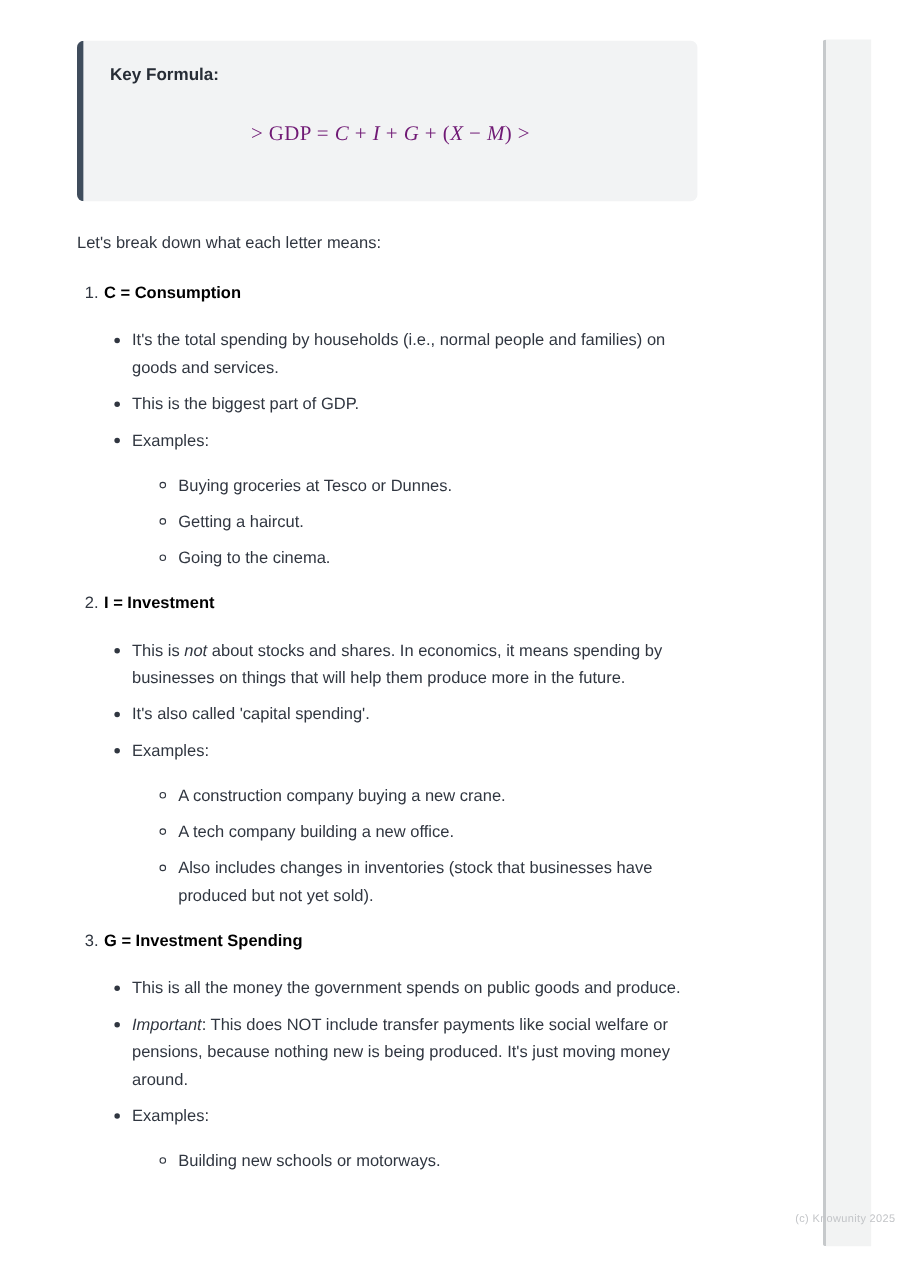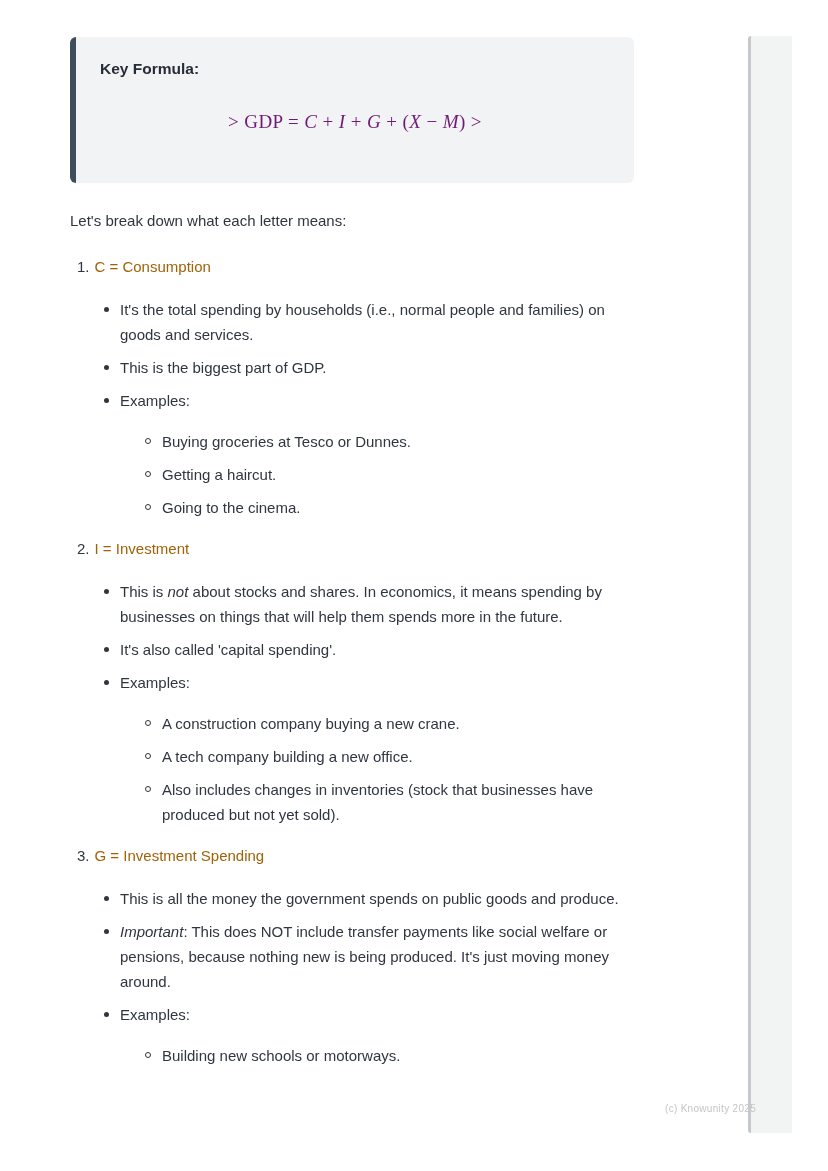--- a/index.html
+++ b/index.html
@@ -46,21 +46,21 @@
   }
   .formula em { font-style: italic; }
 
   .intro { margin: 25px 0 0; line-height: 25px; }
 
   
   .sections { list-style: none; margin: 21px 0 0; padding: 0; }
   .section { margin-top: 16px; }
   .section-head { padding-left: 7px; line-height: 25px; }
   .num { margin-right: 5px; }
-  .title { font-weight: 400; color: #a16207; }
+  .title { font-weight: 700; color: #000000; }
 
   ul.bullets { list-style: none; margin: 18px 0 0; padding: 0 0 0 50px; }
   ul.bullets > li {
     position: relative;
     line-height: 25px;
     margin-top: 8px;
     max-width: 512px;
   }
   ul.bullets > li:first-child { margin-top: 0; }
   li.b::before {
@@ -104,21 +104,21 @@
     height: 1097px;
     box-sizing: border-box;
     background: #f2f3f3;
     border-left: 3px solid #c6c9cb;
     border-radius: 3px 0 0 3px;
     z-index: 1;
   }
 
   .watermark {
     position: absolute;
-    left: 665px;
+    left: 723px;
     top: 1103px;
     font-size: 10px;
     letter-spacing: 0.3px;
     color: #c3c5c8;
     z-index: 2;
     white-space: nowrap;
   }
 </style>
 </head>
 <body>
@@ -146,21 +146,21 @@
               <li class="s">Going to the cinema.</li>
             </ul></li>
         </ul>
   </li>
 
   <li class="section">
     <div class="section-head">
       <span class="num">2.</span><span class="title">I = Investment</span>
     </div>
     <ul class="bullets">
-          <li class="b"><span><span>This is </span><em>not</em><span> about stocks and shares. In economics, it means spending by businesses on things that will help them spends more in the future.</span></span></li>
+          <li class="b"><span><span>This is </span><em>not</em><span> about stocks and shares. In economics, it means spending by businesses on things that will help them produce more in the future.</span></span></li>
           <li class="b"><span><span>It's also called 'capital spending'.</span></span></li>
           <li class="b"><span><span>Examples:</span></span><ul class="subs">
               <li class="s">A construction company buying a new crane.</li>
               <li class="s">A tech company building a new office.</li>
               <li class="s">Also includes changes in inventories (stock that businesses have produced but not yet sold).</li>
             </ul></li>
         </ul>
   </li>
 
   <li class="section">

